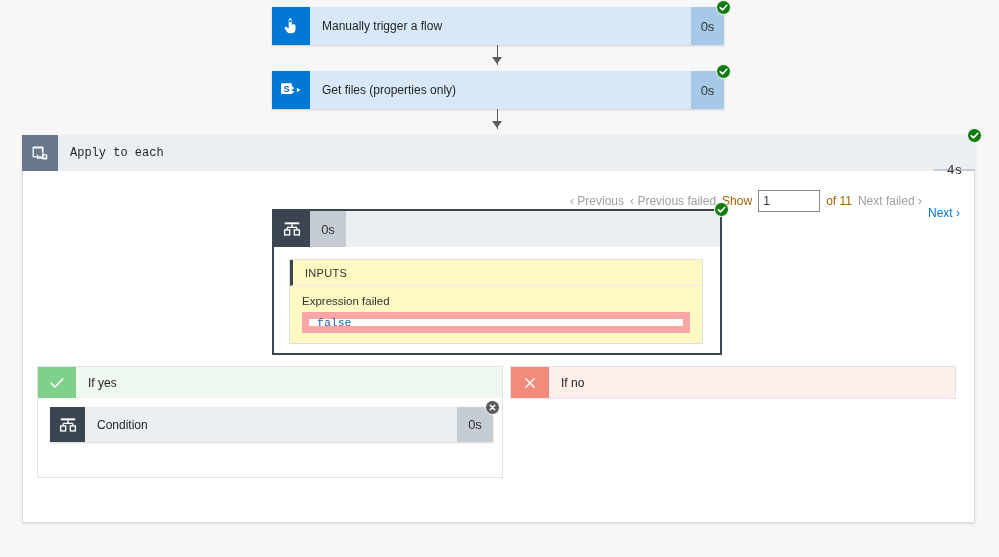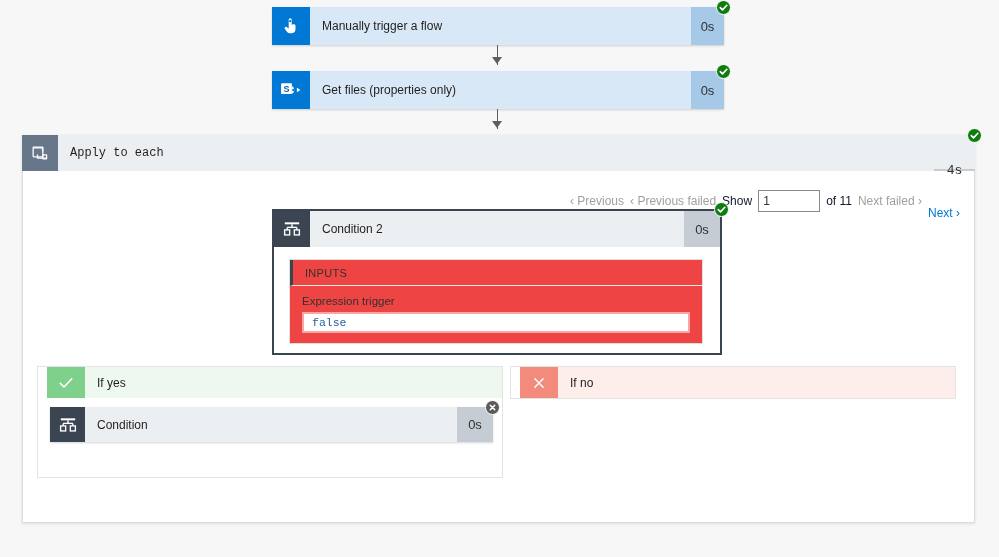--- a/index.html
+++ b/index.html
@@ -97,80 +97,79 @@
   
   .pager {
     position: absolute;
     display: flex; align-items: center;
     font-size: 12px;
     gap: 6px;
     white-space: nowrap;
   }
   .pager .link        { color: #0078d4; cursor: pointer; margin-top: 24px; }
   .pager .disabled    { color: #a19f9d; }
-  .pager .lbl         { color: #0f172a; }
+  .pager .lbl         { color: #a16207; }
   .pager .chev        { font-size: 12px; }
   .pager input {
     width: 62px; height: 22px;
     border: 1px solid #8a8886;
     background: #fff;
     padding: 0 4px;
     font-family: "Liberation Sans", sans-serif;
     font-size: 12px;
     color: #323130;
   }
 
   
   .sel-box {
     position: absolute;
     border: 2px solid #3b4552;
     background: #ffffff;
   }
   .inputs-panel {
     position: absolute;
     border: 1px solid #e1dfdd;
-    background: #ef4444;
+    background: #fef9c3;
   }
   .inputs-head {
     height: 26px;
     display: flex; align-items: center;
     padding-left: 12px;
     border-bottom: 1px solid #edebe9;
     border-left: 3px solid #3b4552;
     font-size: 11px;
     letter-spacing: .3px;
     color: #323130;
   }
   .inputs-body { padding: 9px 12px 12px 12px; }
   .field-label {
     font-size: 11.5px;
     color: #323130;
     margin-bottom: 5px;
   }
   .code-box {
-    border: 2px solid #fca5a5;
+    border: 7px solid #fca5a5;
     background: #fff;
     height: 21px;
     display: flex; align-items: center;
     padding-left: 8px;
     font-family: "Liberation Mono", monospace;
     font-size: 11.5px;
     color: #2a6099;
   }
 
   
   .branch {
     position: absolute;
     border: 1px solid #e3e3e3;
     background: #ffffff;
   }
   .branch-head {
     display: flex; align-items: stretch;
     height: 31px;
-    margin-left: 9px;
   }
   .branch-head .bh-icon {
     width: 38px; min-width: 38px;
     display: flex; align-items: center; justify-content: center;
   }
   .branch-head .bh-label {
     flex: 1;
     display: flex; align-items: center;
     padding-left: 12px;
     font-size: 12px;
@@ -275,33 +274,32 @@
     <div class="icon-cell" style="width:36px;min-width:36px;">
       <svg width="20" height="18" viewBox="0 0 22 20" aria-hidden="true">
         <rect x="3" y="2.6" width="16" height="2.2" fill="#ffffff"></rect>
         <rect x="10.2" y="4.8" width="1.6" height="3.4" fill="#ffffff"></rect>
         <path d="M5.6 8.2 h10.8" stroke="#ffffff" stroke-width="1.5" fill="none"></path>
         <path d="M5.6 8.2 v2.6 M16.4 8.2 v2.6" stroke="#ffffff" stroke-width="1.5" fill="none"></path>
         <rect x="2.8" y="11.0" width="5.6" height="5.6" fill="none" stroke="#ffffff" stroke-width="1.5"></rect>
         <rect x="13.6" y="11.0" width="5.6" height="5.6" fill="none" stroke="#ffffff" stroke-width="1.5"></rect>
       </svg>
     </div>
-    <div class="title-cell">Condition 2</div>
     <div class="dur-cell" style="width:36px;min-width:36px;">0s</div>
     <div class="badge ok" style="top:-9px;right:-9px;">
       <svg width="9" height="9" viewBox="0 0 10 10" aria-hidden="true">
         <path d="M1.4 5.1 L3.9 7.6 L8.7 2.5" stroke="#ffffff" stroke-width="1.8" fill="none" stroke-linecap="round" stroke-linejoin="round"></path>
       </svg>
     </div>
   </div>
 
   <div class="inputs-panel" style="left:289px; top:259px; width:414px; height:85px;">
     <div class="inputs-head">INPUTS</div>
     <div class="inputs-body">
-      <div class="field-label">Expression trigger</div>
+      <div class="field-label">Expression failed</div>
       <div class="code-box">false</div>
     </div>
   </div>
 
   <div class="branch yes" style="left:37px; top:366px; width:466px; height:112px;">
     <div class="branch-head">
       <div class="bh-icon">
         <svg width="18" height="18" viewBox="0 0 20 20" aria-hidden="true">
           <path d="M3.6 10.2 L7.8 14.4 L16.4 5.4" stroke="#ffffff" stroke-width="1.7" fill="none" stroke-linecap="round" stroke-linejoin="round"></path>
         </svg>

